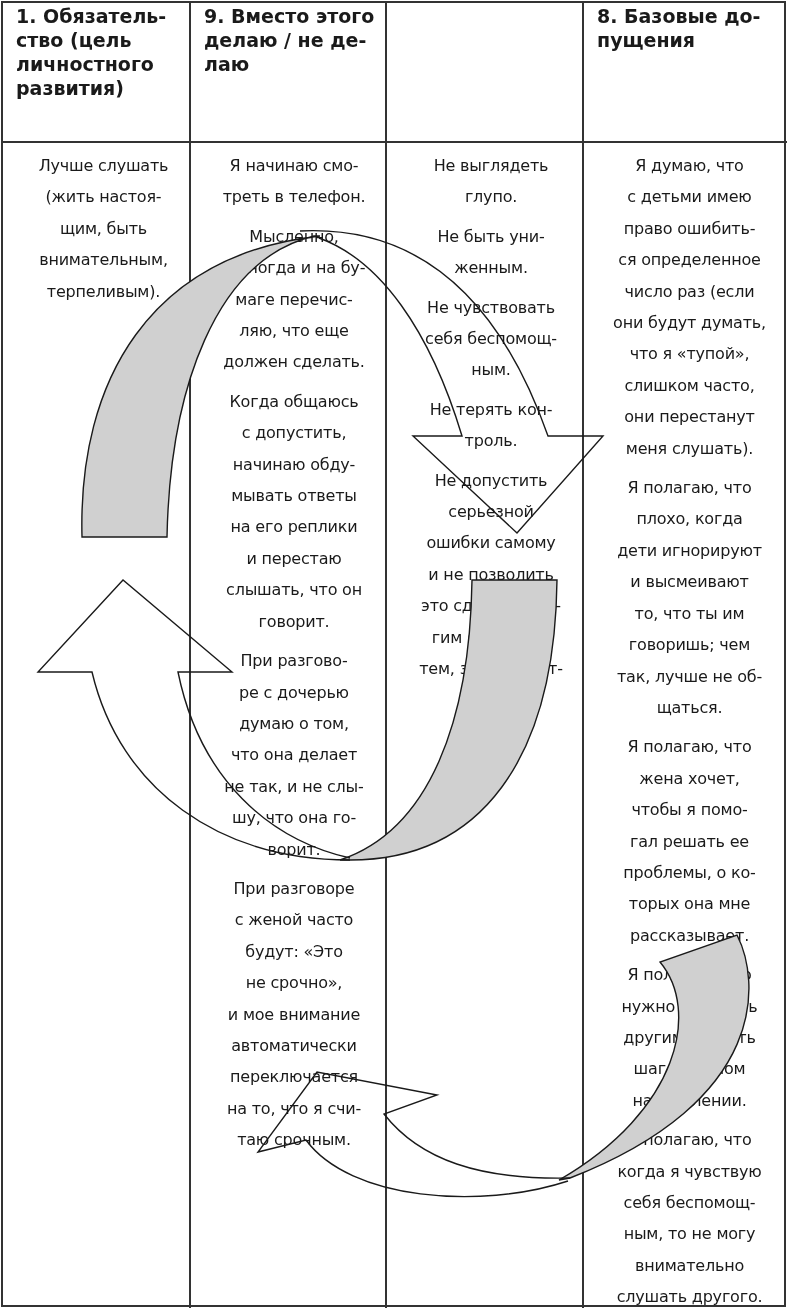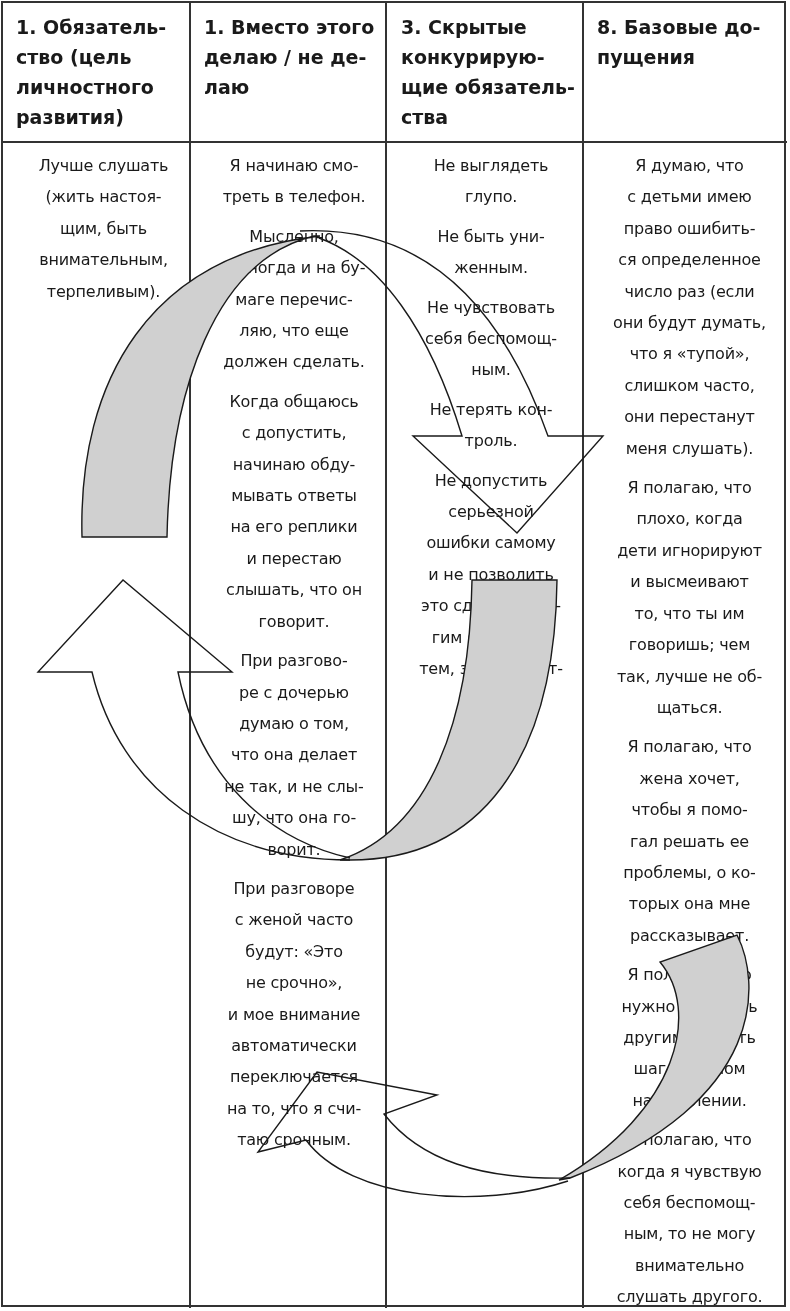--- a/index.html
+++ b/index.html
@@ -4,21 +4,21 @@
   <style>
     html, body { margin: 0; padding: 0; background: #ffffff; }
     body { width: 790px; height: 1311px; position: relative; overflow: hidden;
            font-family: "DejaVu Sans", "Liberation Sans", sans-serif; color: #1a1a1a; }
     .table { position: absolute; left: 0; top: 0; width: 790px; height: 1311px; }
     .frame { position: absolute; left: 1px; top: 1px; width: 785px; height: 1306px;
              border: 2px solid #333; box-sizing: border-box; }
     .vline { position: absolute; top: 1px; width: 2px; height: 1307px; background: #333; }
     .hline { position: absolute; left: 1px; width: 786px; height: 2px; background: #333; top: 141px; }
     .cell { position: absolute; box-sizing: border-box; }
-    .head { top: 12px; font-weight: bold; font-size: 19px; line-height: 30px; }
+    .head { top: 4px; font-weight: bold; font-size: 19px; line-height: 24px; }
     .body { top: 150px; font-size: 16px; line-height: 31.4px; letter-spacing: -0.2px; text-align: center; }
     .para { margin: 0 0 8px 0; white-space: pre-line; }
     .c1 { left: 16px; width: 175px; }
     .c2 { left: 204px; width: 180px; }
     .c3 { left: 401px; width: 180px; }
     .c4 { left: 597px; width: 185px; }
     svg.overlay { position: absolute; left: 0; top: 0; pointer-events: none; }
   </style>
 </head>
 <body>
@@ -27,27 +27,23 @@
   <div class="frame"></div>
   <div class="vline" style="left:189px"></div>
   <div class="vline" style="left:385px"></div>
   <div class="vline" style="left:582px"></div>
   <div class="hline"></div>
 
   <div class="cell head c1 para">1. Обязатель-
 ство (цель
 личностного
 развития)</div>
-  <div class="cell head c2 para">1. Вместо этого
+  <div class="cell head c2 para">9. Вместо этого
 делаю / не де-
 лаю</div>
-  <div class="cell head c3 para">3. Скрытые
-конкурирую-
-щие обязатель-
-ства</div>
   <div class="cell head c4 para">8. Базовые до-
 пущения</div>
 
   <div class="cell body c1">
     <p class="para">Лучше слушать
 (жить настоя-
 щим, быть
 внимательным,
 терпеливым).</p>
   </div>

